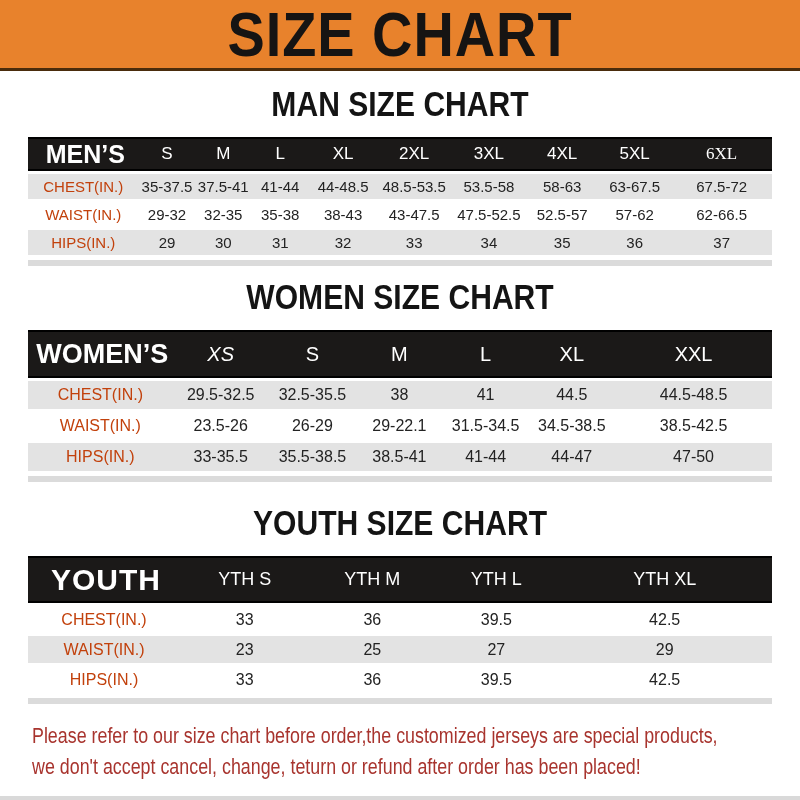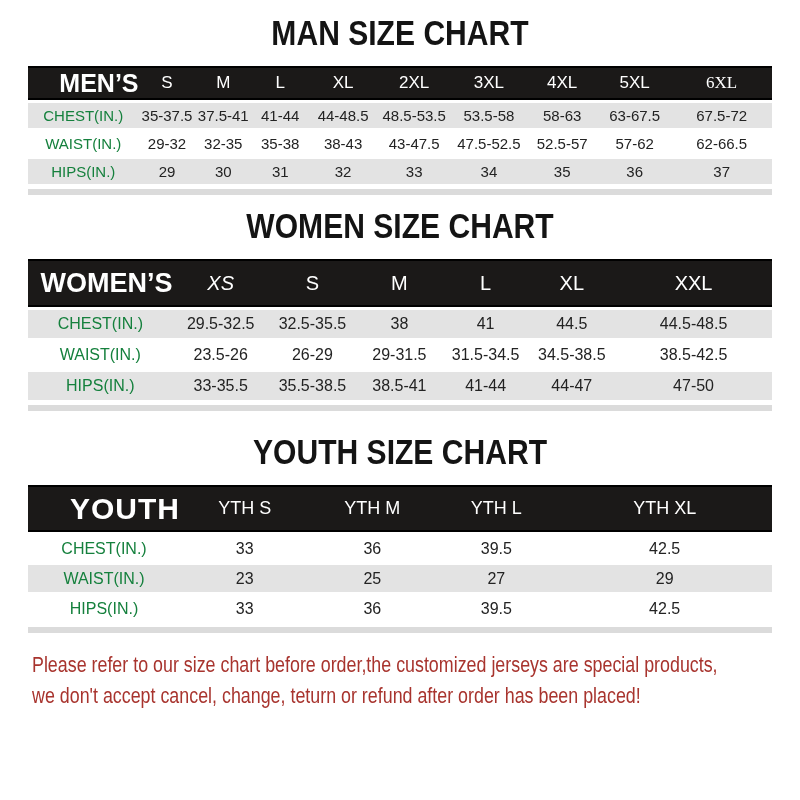--- a/index.html
+++ b/index.html
@@ -37,28 +37,28 @@
   .size-table{
     width:744px;margin:0 auto;table-layout:fixed;
     border-collapse:separate;border-spacing:0 3px;
   }
   .size-table th{
     background:var(--header_bg,#1b1918);color:var(--header_text,#ffffff);
     font-weight:normal;text-align:center;padding:0;
     border-top:2px solid #000;border-bottom:2px solid #000;
   }
   .size-table th.corner{
-    text-align:right;padding-left:4px;font-weight:bold;white-space:nowrap;
+    text-align:center;padding-left:4px;font-weight:bold;white-space:nowrap;
   }
   .size-table td{
     text-align:center;padding:0;color:#232323;
   }
   .size-table tr.shade td{background:var(--shade_row,#E3E3E3);}
   .size-table tr.plain td{background:#ffffff;}
-  .size-table td.rowlabel{color:#15803d;}
+  .size-table td.rowlabel{color:#c2410c;}
 
   
   .t-men th{height:30px;font-size:17px;}
   .t-men th.corner{font-size:25px;}
   .t-men td{height:25px;font-size:15px;}
   .t-men td.rowlabel{font-size:15px;}
   .t-men th:nth-child(1){width:14.4%;}
   .t-men th:nth-child(2){width:7.7%;}
   .t-men th:nth-child(3){width:7.5%;}
   .t-men th:nth-child(4){width:7.9%;}
@@ -108,20 +108,23 @@
   .bottom-edge{
     position:absolute;left:0;bottom:0;width:800px;height:4px;
     background:#d9d9d9;
   }
 </style>
 </head>
 <body>
 
 <div class="page">
 
+  <header class="banner">
+    <span class="banner-title">SIZE CHART</span>
+  </header>
 
   <section class="chart-section sec-men">
     <h2 class="section-heading">MAN SIZE CHART</h2>
     <table class="size-table t-men">
         <thead>
           <tr>
             <th class="corner">MEN’S</th>
             <th>S</th>
             <th>M</th>
             <th>L</th>
@@ -196,21 +199,21 @@
             <td>32.5-35.5</td>
             <td>38</td>
             <td>41</td>
             <td>44.5</td>
             <td>44.5-48.5</td>
           </tr>
           <tr class="plain">
             <td class="rowlabel">WAIST(IN.)</td>
             <td>23.5-26</td>
             <td>26-29</td>
-            <td>29-31.5</td>
+            <td>29-22.1</td>
             <td>31.5-34.5</td>
             <td>34.5-38.5</td>
             <td>38.5-42.5</td>
           </tr>
           <tr class="shade">
             <td class="rowlabel">HIPS(IN.)</td>
             <td>33-35.5</td>
             <td>35.5-38.5</td>
             <td>38.5-41</td>
             <td>41-44</td>

